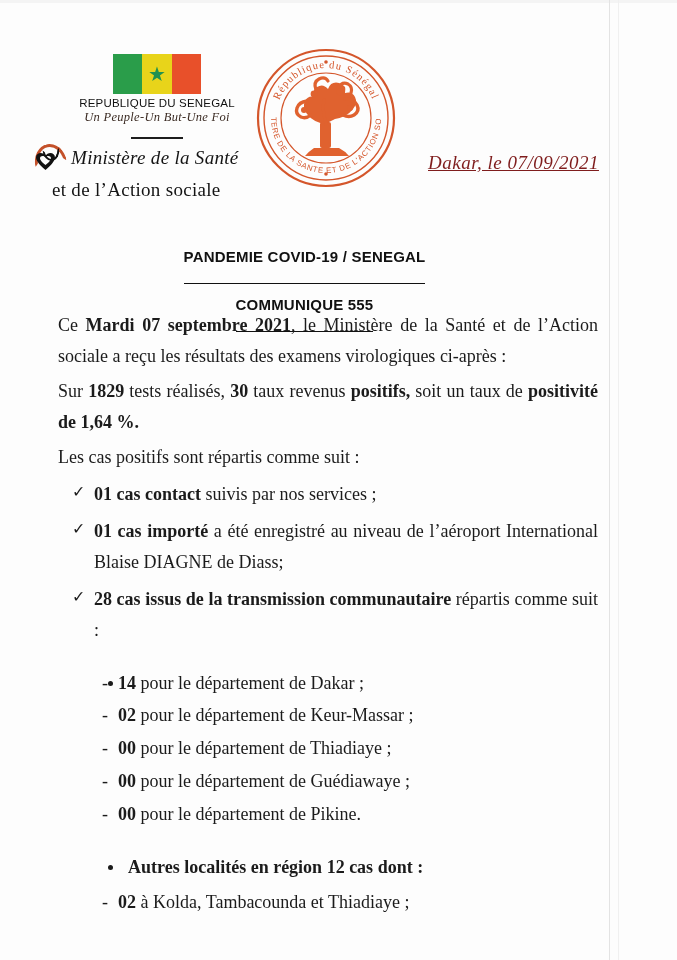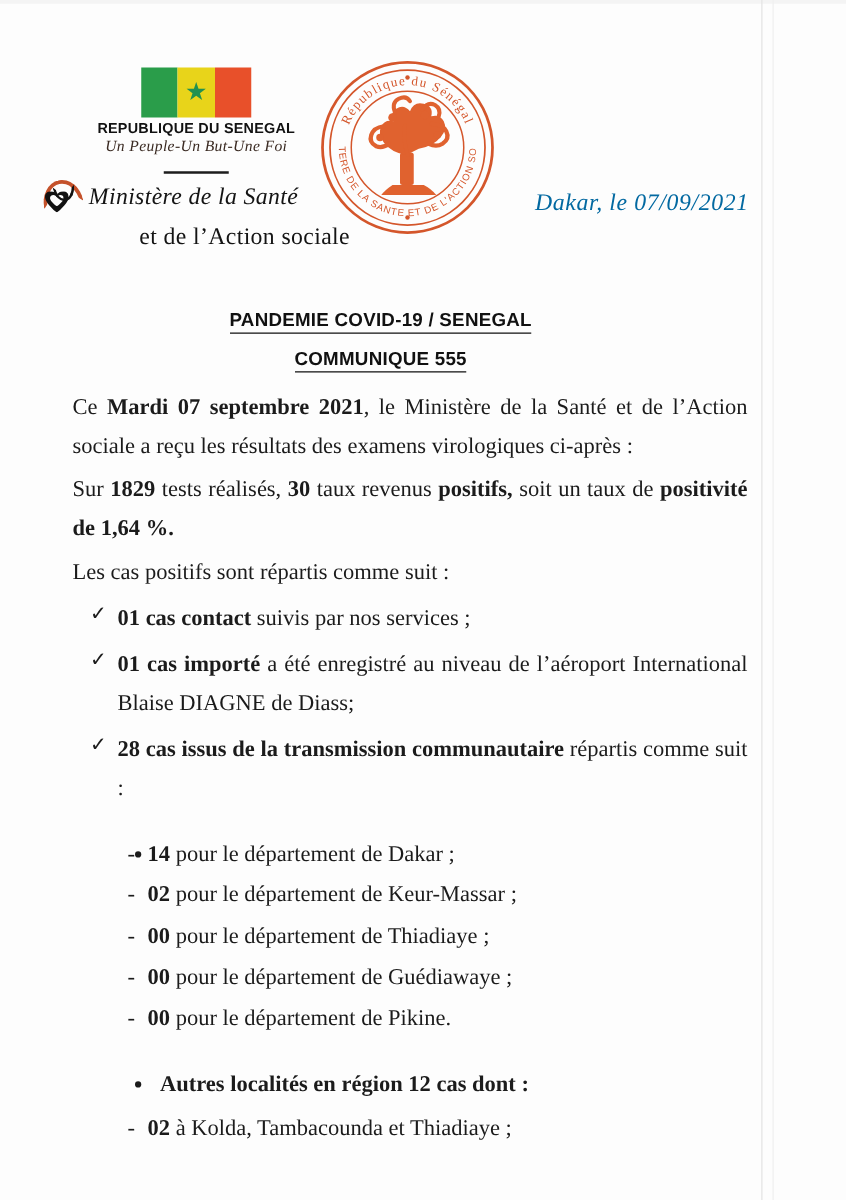--- a/index.html
+++ b/index.html
@@ -72,21 +72,21 @@
   .star {
     position: absolute;
     left: 50%; top: 50%;
     transform: translate(-50%,-50%);
     font-size: 20px;
     line-height: 1;
     color: #219150;
   }
   .rep-title {
     font-family: "Liberation Sans", sans-serif;
-    font-weight: bold;
+    font-weight: normal;
     font-size: 11.5px;
     letter-spacing: 0.2px;
     margin-top: 3px;
     color: #111;
   }
   .motto {
     font-family: "Liberation Serif", serif;
     font-style: italic;
     font-size: 12.5px;
     color: #3a2a22;
@@ -98,21 +98,20 @@
     height: 2px;
     background: #1d1d1d;
     margin: 12px auto 0 auto;
   }
 
   .ministry {
     position: absolute;
     left: 30px;
     top: 143px;
     width: 250px;
-    text-align: right;
   }
   .ministry-line1 {
     display: flex;
     align-items: center;
     gap: 7px;
   }
   .min-logo {
     width: 34px;
     height: 30px;
     position: relative;
@@ -185,41 +184,42 @@
   .seal svg { display: block; }
 
   
   .date {
     position: absolute;
     left: 428px;
     top: 152px;
     font-family: "Liberation Serif", serif;
     font-style: italic;
     font-size: 19px;
-    color: #0369a1;
+    color: #7f1d1d;
     letter-spacing: 0.5px;
+    text-decoration: underline;
   }
 
   
   .titles {
     position: absolute;
     left: 0;
     top: 248px;
     width: 609px;
     text-align: center;
     font-family: "Liberation Sans", sans-serif;
   }
   .title-1, .title-2 {
     font-weight: bold;
     font-size: 15px;
     letter-spacing: 0.2px;
     color: #111;
     display: inline-block;
     border-bottom: 1.6px solid #111;
-    padding-bottom: 1px;
+    padding-bottom: 18px;
   }
   .title-2 { margin-top: 12px; }
 
   
   .body {
     position: absolute;
     left: 58px;
     top: 310px;
     width: 540px;
     font-size: 18px;

